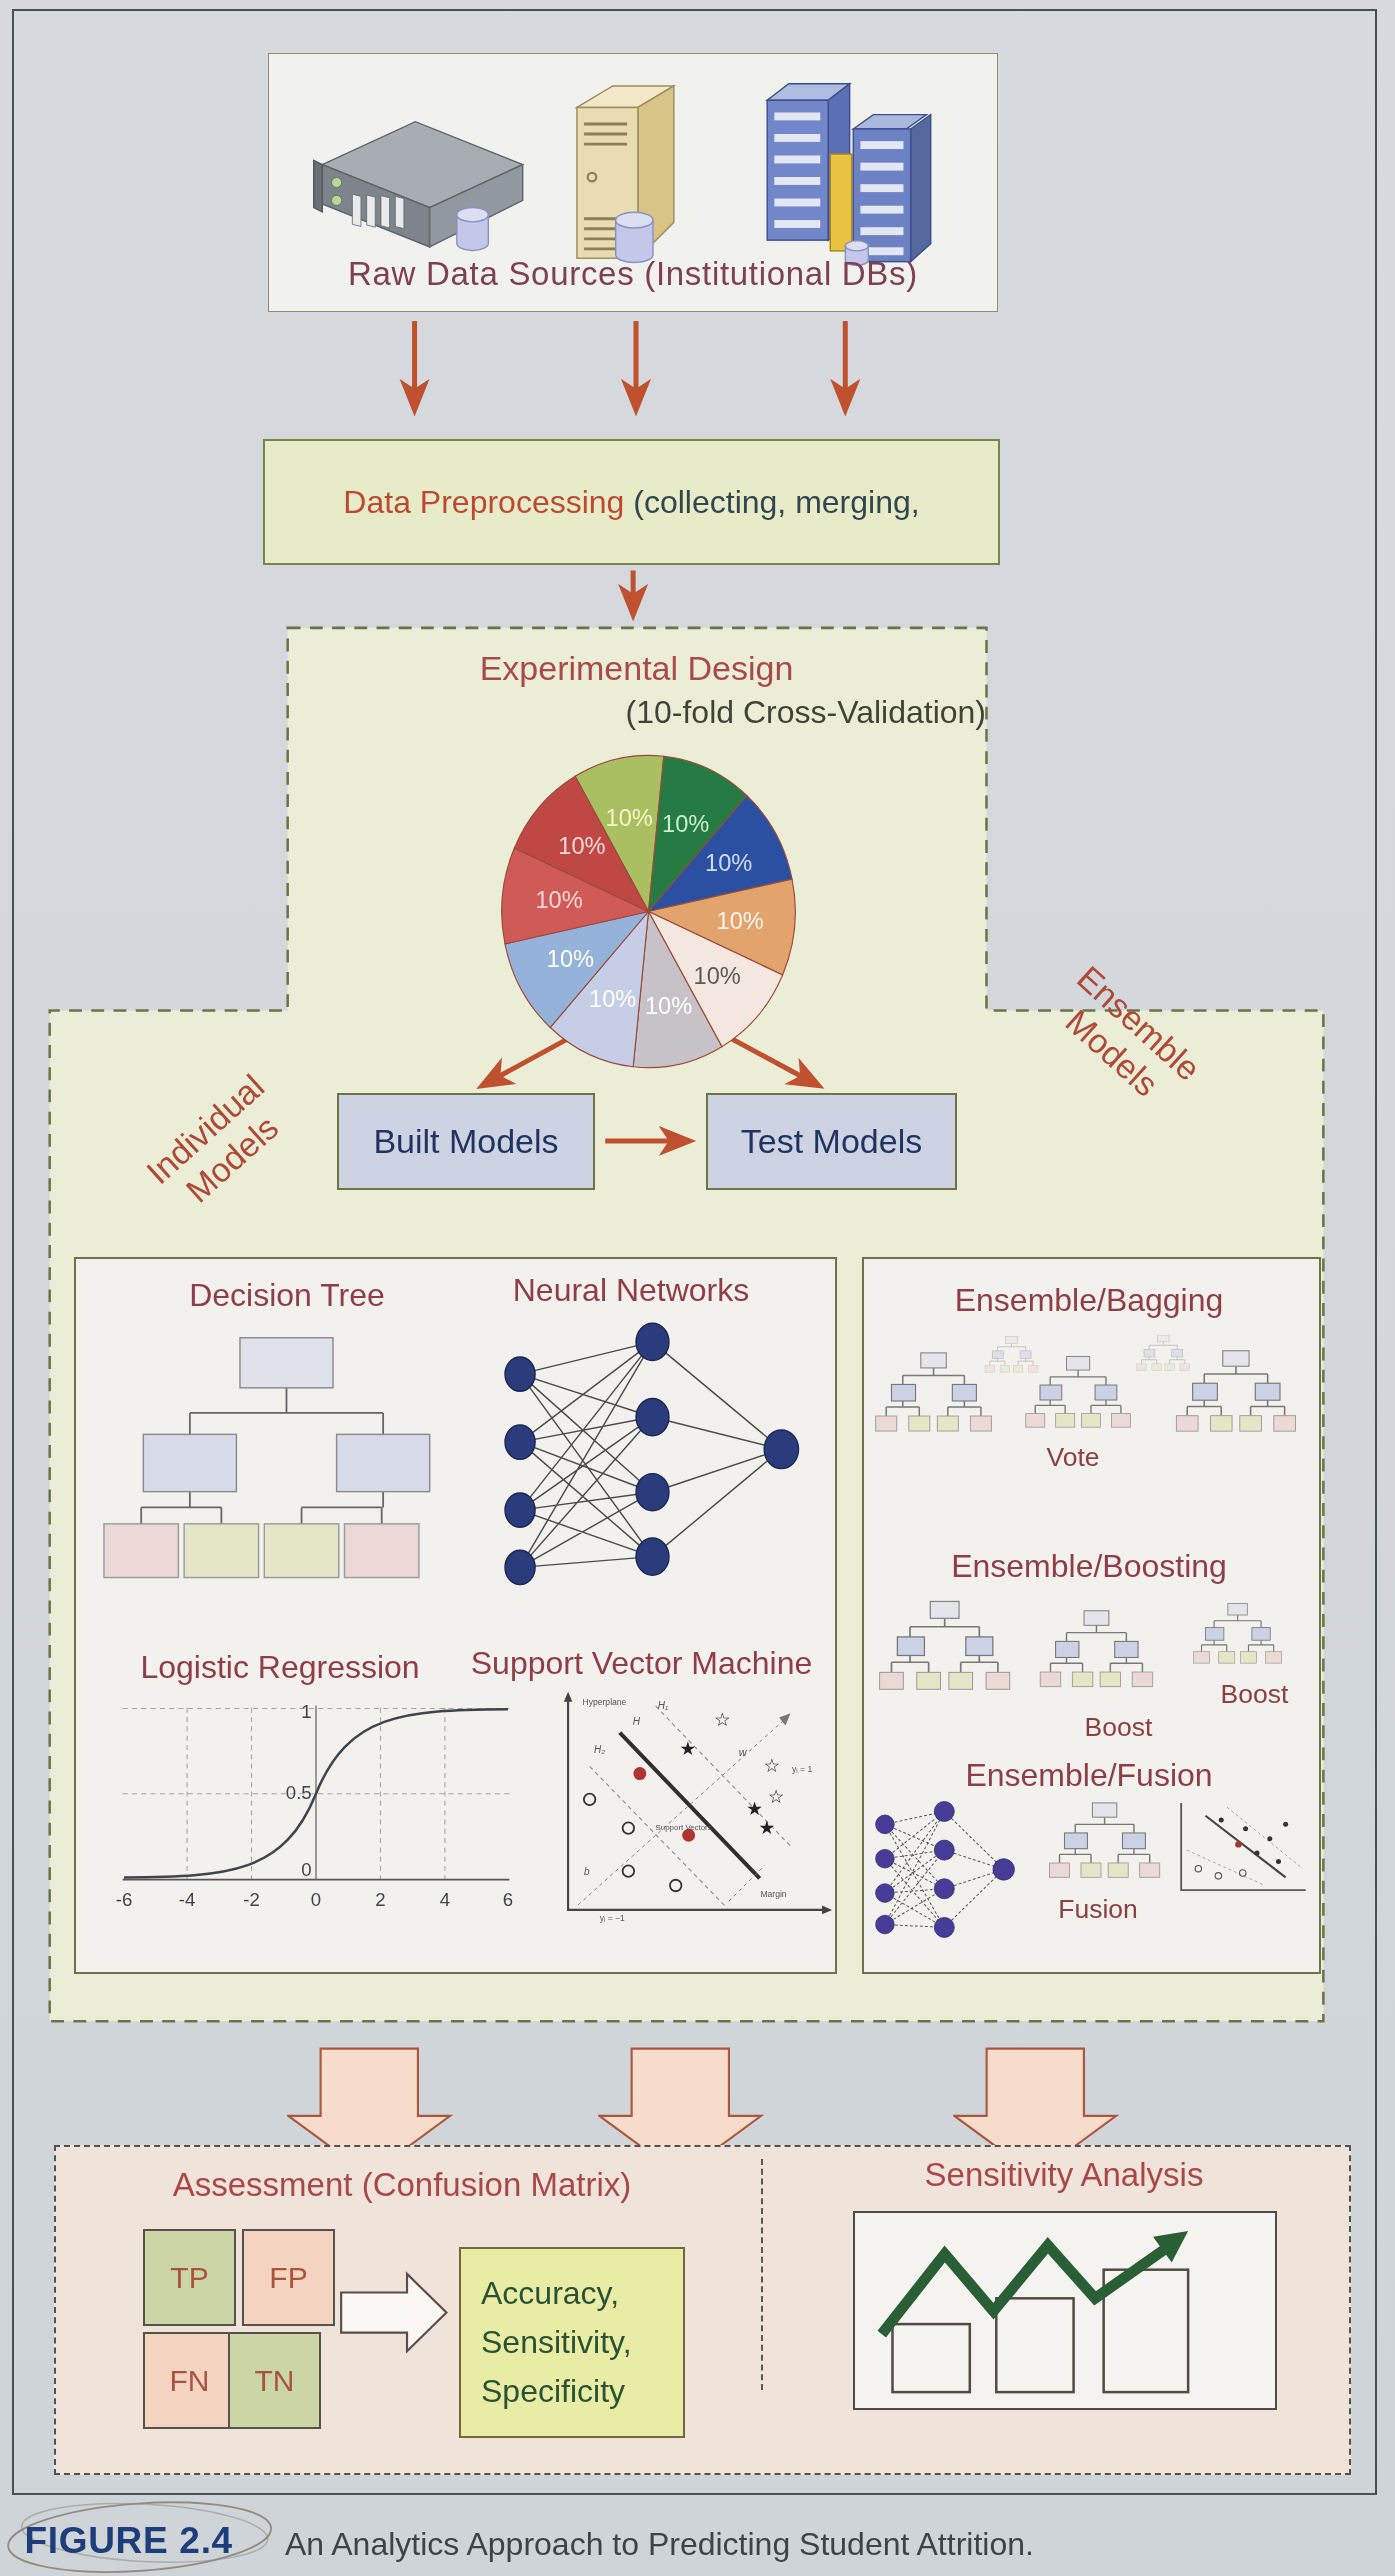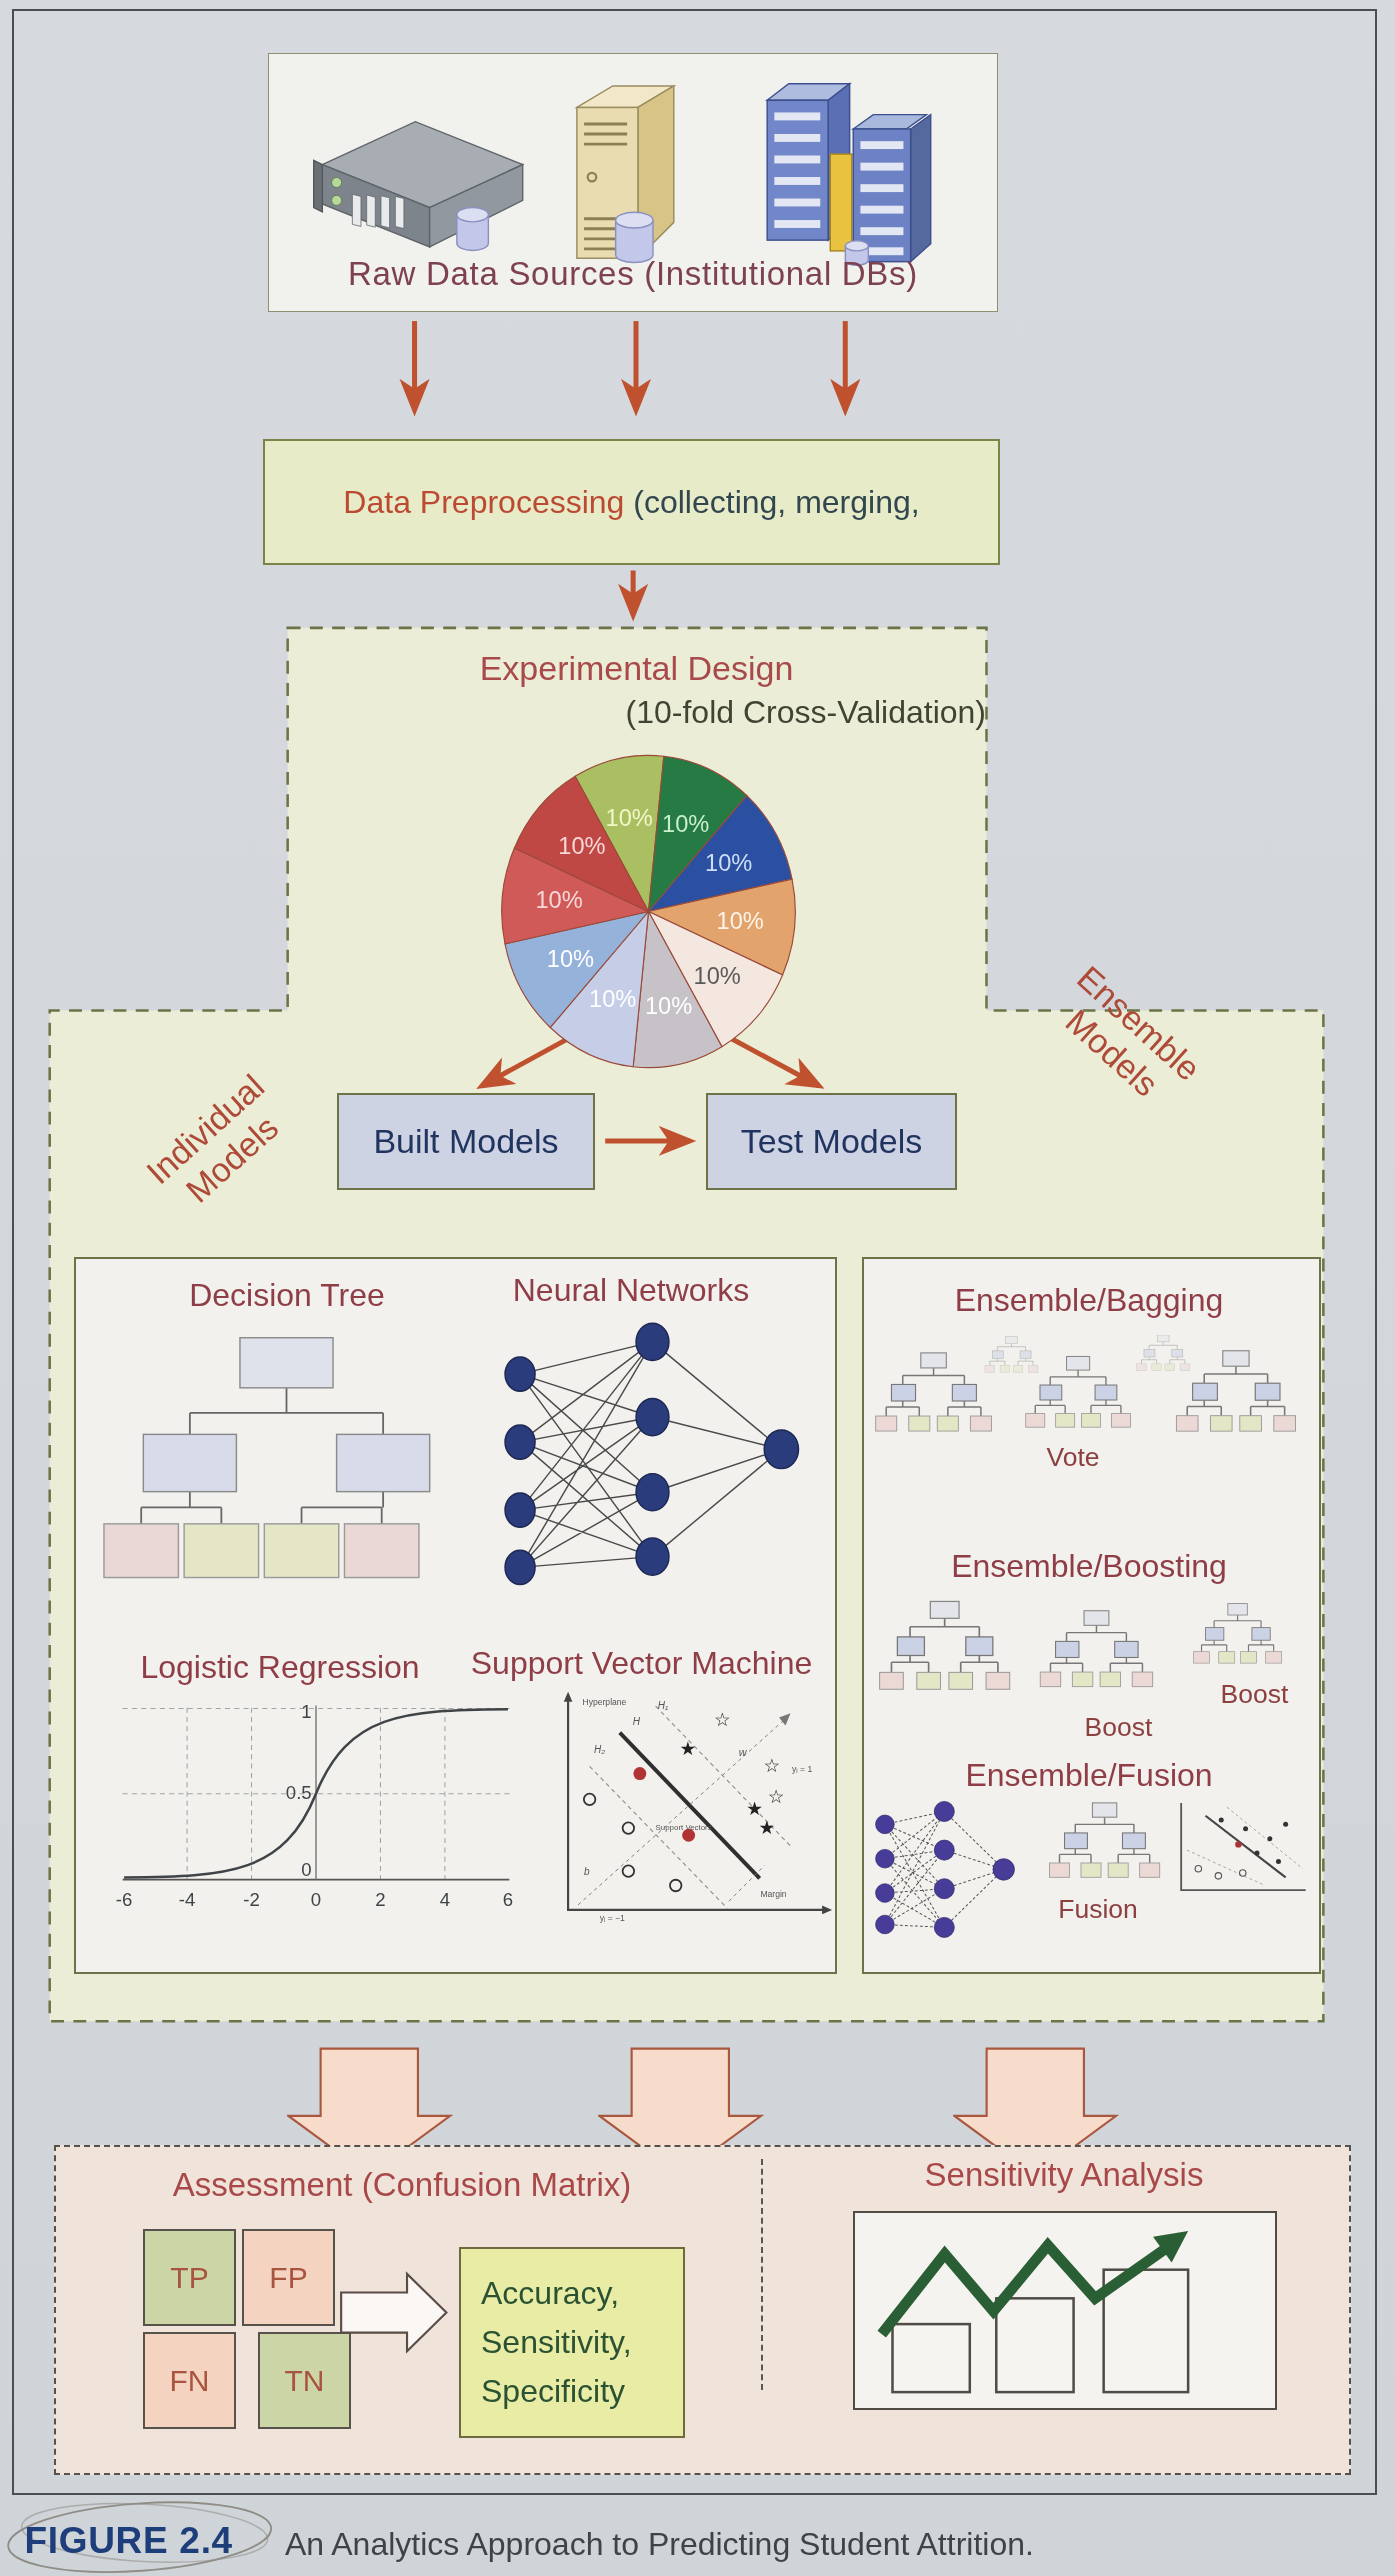--- a/index.html
+++ b/index.html
@@ -393,21 +393,21 @@
   </svg>
 
   <div class="assessment-box"></div>
   <div class="divider"></div>
 
   <div class="assess-title">Assessment (Confusion Matrix)</div>
 
   <div class="cell cell-green" style="left:143px;top:2229px">TP</div>
   <div class="cell cell-pink" style="left:242px;top:2229px">FP</div>
   <div class="cell cell-pink" style="left:143px;top:2332px">FN</div>
-  <div class="cell cell-green" style="left:258px;top:2332px">TN</div>
+  <div class="cell cell-green" style="left:228px;top:2332px">TN</div>
 
   <svg class="abs" style="left:339px;top:2271px" width="111" height="86" viewBox="0 0 155 120">
     <path d="M3,30 L95,30 L95,4 L150,58 L95,112 L95,86 L3,86 Z" fill="#fbf7f4" stroke="#5a4c46" stroke-width="3"></path>
   </svg>
 
   <div class="metrics-box">
     <div>Accuracy,</div>
     <div>Sensitivity,</div>
     <div>Specificity</div>
   </div>

